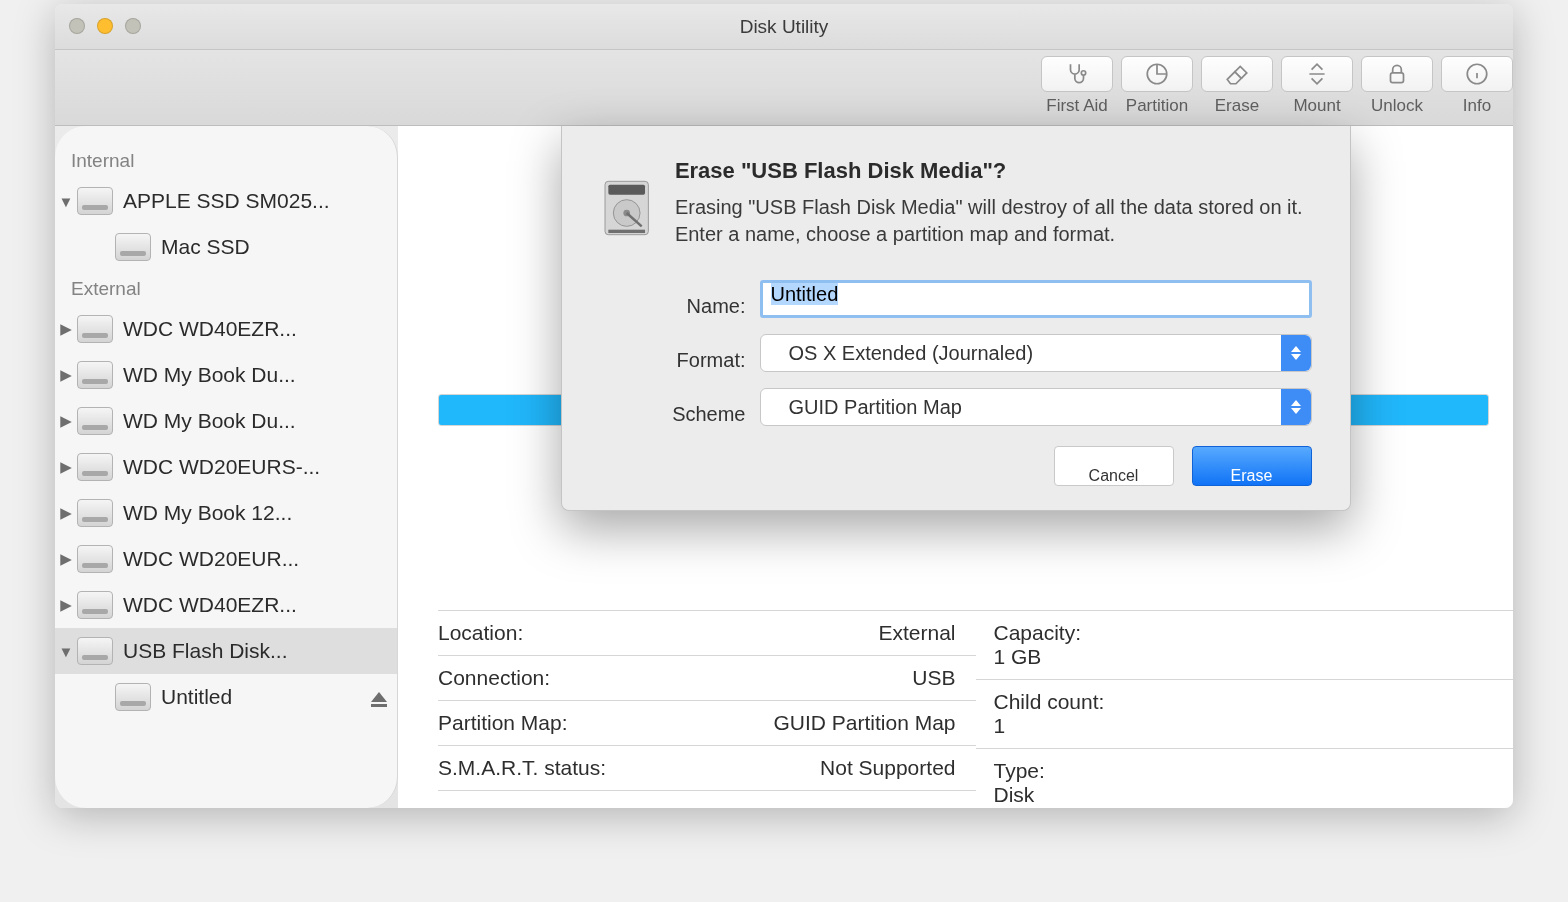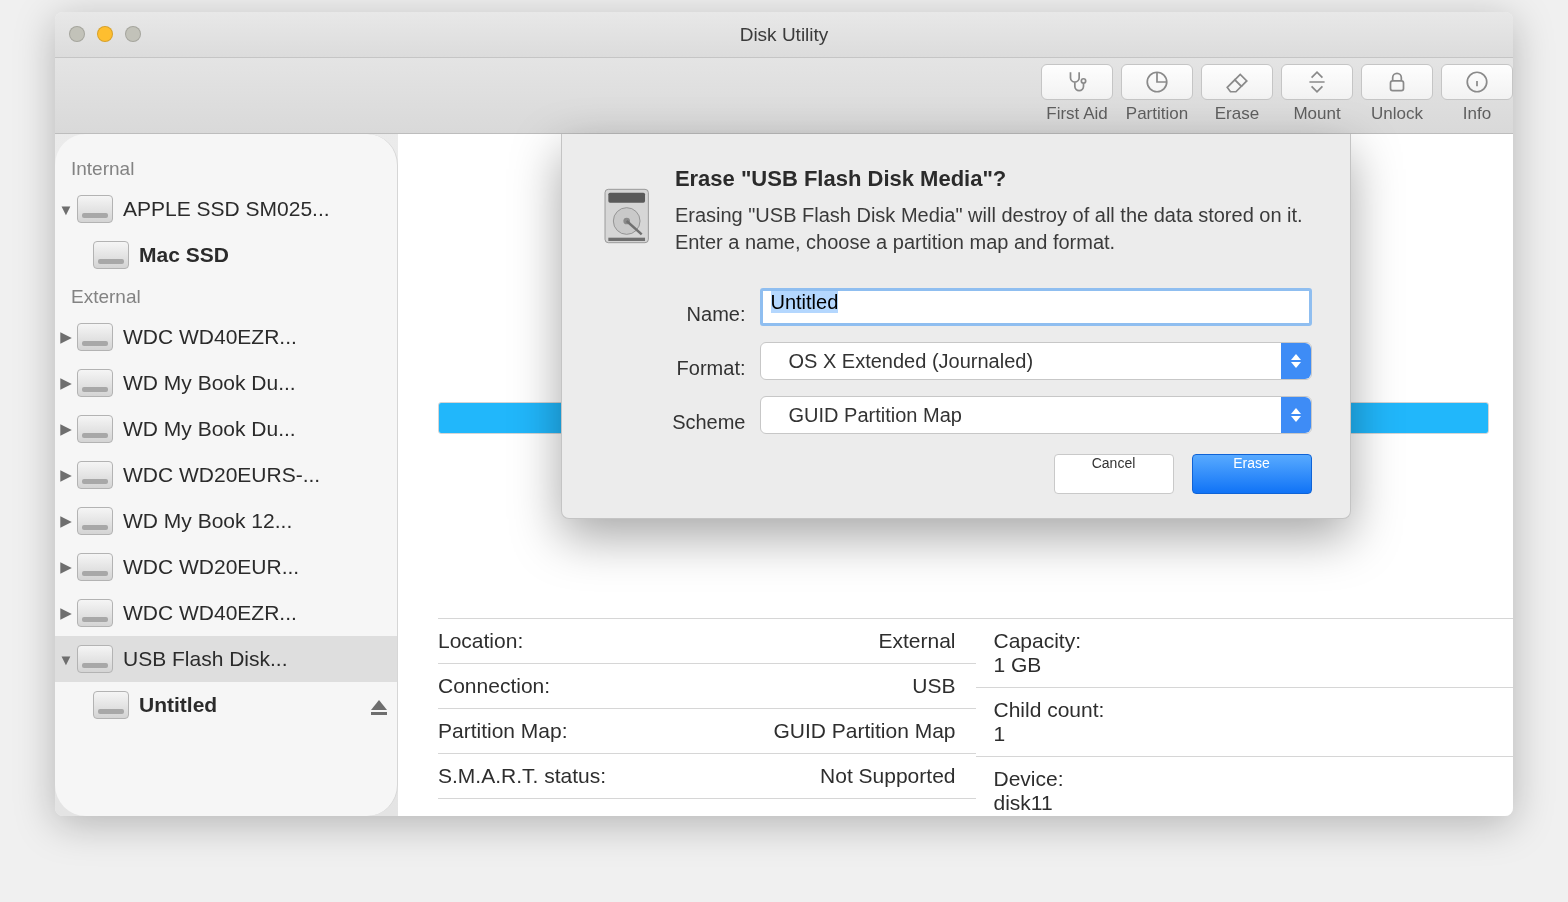--- a/index.html
+++ b/index.html
@@ -10,21 +10,21 @@
   height: 902px;
   overflow: hidden;
   position: relative;
 }
 .window {
   width: 1458px;
   height: 804px;
   background: linear-gradient(#ececec, #e4e4e4);
   border-radius: 8px;
   box-shadow: 0 8px 40px rgba(0,0,0,0.25);
-  margin: 12px auto;
+  margin: 4px auto;
   position: relative;
   overflow: hidden;
 }
 .titlebar {
   height: 46px;
   background: linear-gradient(#e8e8e8, #dcdcdc);
   border-bottom: 1px solid #c5c5c5;
   position: relative;
   display: flex;
   align-items: center;
@@ -108,21 +108,21 @@
   width: 36px; height: 28px; margin-right: 10px;
   background: linear-gradient(#f5f5f5, #d4d4d4);
   border: 1px solid #b3b3b3;
   border-radius: 4px;
   position: relative;
 }
 .tree-item .disk-icon::after {
   content: ""; position: absolute; bottom: 4px; left: 4px; right: 4px; height: 5px;
   background: #a8a8a8; border-radius: 2px;
 }
-.tree-item.child { padding-left: 16px; font-weight: bold; }
+.tree-item.child { padding-left: 38px; }
 .tree-item.selected { background: #dedede; }
 .tree-item .eject {
   margin-left: auto;
   width: 0; height: 0;
   border-left: 8px solid transparent;
   border-right: 8px solid transparent;
   border-bottom: 10px solid #6e6e6e;
   position: relative;
 }
 .tree-item .eject::after {
@@ -230,23 +230,23 @@
   border-left: 5px solid transparent;
   border-right: 5px solid transparent;
 }
 .select-arrows::before { border-bottom: 6px solid #fff; }
 .select-arrows::after { border-top: 6px solid #fff; }
 .sheet-buttons { display: flex; justify-content: flex-end; gap: 18px; margin-top: 20px; }
 .btn {
   min-width: 120px;
   height: 40px;
   border-radius: 4px;
-  font-size: 14px;
-  display: flex;
-  align-items: flex-start;
+  font-size: 16px;
+  display: flex;
+  align-items: flex-end;
   justify-content: center;
   cursor: default;
 }
 .btn-default { background: #fff; border: 1px solid #c9c9c9; color: #333; }
 .btn-primary {
   background: linear-gradient(#58aaff, #1073f6);
   color: #fff;
   border: 1px solid #0f63d6;
 }
 </style>
@@ -408,20 +408,24 @@
             </div>
         </div>
         <div class="info-col">
           <div class="info-row">
               <span class="info-key">Capacity:</span>
               <span class="info-val">1 GB</span>
             </div>
           <div class="info-row">
               <span class="info-key">Child count:</span>
               <span class="info-val">1</span>
+            </div>
+          <div class="info-row">
+              <span class="info-key">Type:</span>
+              <span class="info-val">Disk</span>
             </div>
           <div class="info-row">
               <span class="info-key">Device:</span>
               <span class="info-val">disk11</span>
             </div>
         </div>
       </div>
 
       <div class="sheet">
         <div class="sheet-head">

